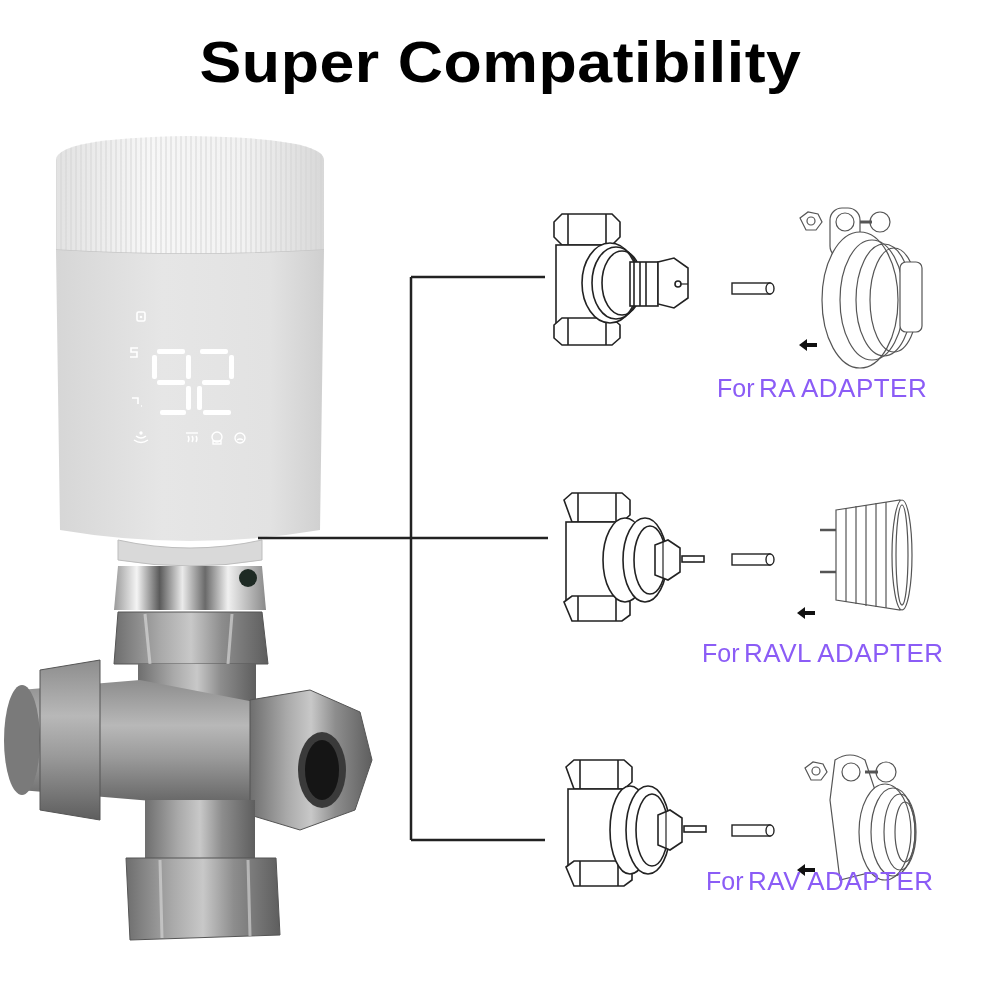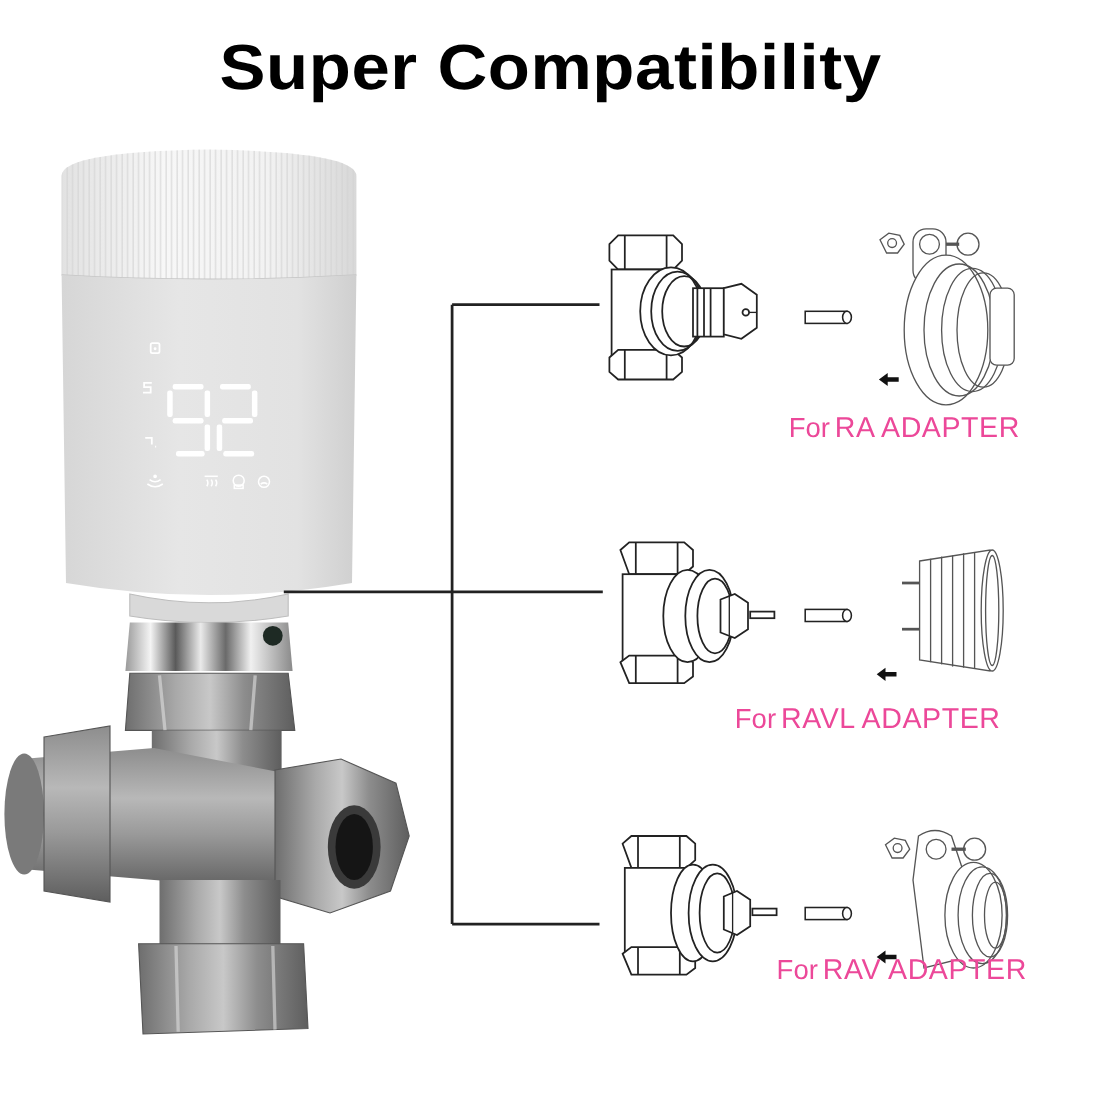--- a/index.html
+++ b/index.html
@@ -1,18 +1,18 @@
 <!DOCTYPE html>
 <html><head>
 <meta charset="utf-8">
 <style>
   html,body{margin:0;padding:0;background:#fff;}
   body{width:1001px;height:1001px;position:relative;overflow:hidden;font-family:"Liberation Sans",sans-serif;}
   .title{position:absolute;left:0;top:28px;width:1001px;text-align:center;font-weight:bold;font-size:58px;letter-spacing:0.5px;color:#000;font-family:"Liberation Sans",sans-serif;transform:scaleX(1.08);}
-  .label{position:absolute;color:#ec4899;font-family:"Liberation Sans",sans-serif;white-space:nowrap;}
+  .label{position:absolute;color:#8b5cf6;font-family:"Liberation Sans",sans-serif;white-space:nowrap;}
   .label .for{font-size:25px;}
   .label .name{font-size:26px;letter-spacing:0.5px;}
   svg{position:absolute;left:0;top:0;}
 </style>
 </head>
 <body>
 
 <div class="title">Super Compatibility</div>
 
 <svg width="1001" height="1001" viewBox="0 0 1001 1001">
@@ -247,20 +247,20 @@
     <ellipse cx="900" cy="832" rx="16" ry="38"></ellipse>
     <ellipse cx="905" cy="832" rx="10" ry="30"></ellipse>
   </g>
   <path d="M797,870 L805,864 L805,868 L815,868 L815,872 L805,872 L805,876 Z" fill="#111"></path>
 </svg>
 
 <div class="label" style="left:717px;top:373px;">
   <span class="for">For</span>
   <span class="name">RA ADAPTER</span>
 </div>
-<div class="label" style="left:668px;top:638px;">
+<div class="label" style="left:702px;top:638px;">
   <span class="for">For</span>
   <span class="name">RAVL ADAPTER</span>
 </div>
 <div class="label" style="left:706px;top:866px;">
   <span class="for">For</span>
   <span class="name">RAV ADAPTER</span>
 </div>
 
 </body></html>

